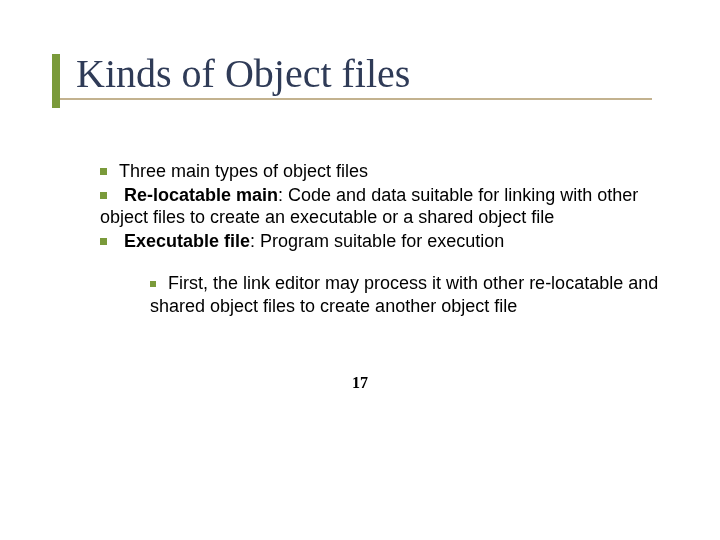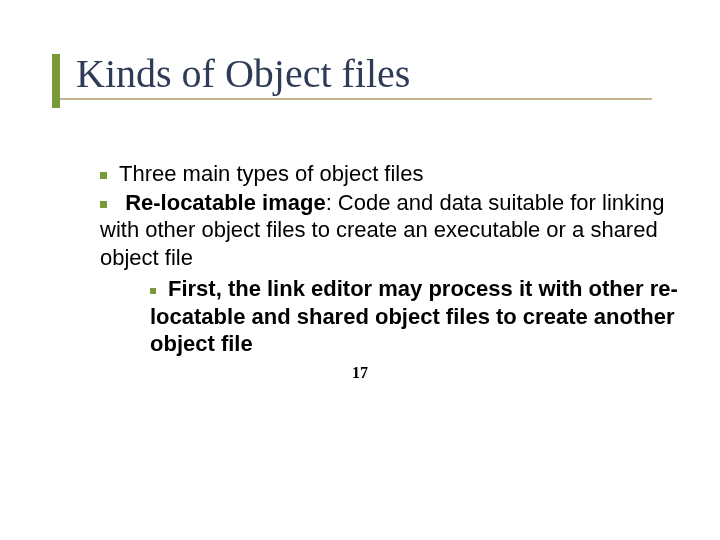--- a/index.html
+++ b/index.html
@@ -48,51 +48,50 @@
     font-size: 40px;
     color: #2f3b57;
     font-weight: normal;
     letter-spacing: 0px;
   }
   .content {
     position: absolute;
     top: 160px;
     left: 100px;
     right: 40px;
-    font-size: 22px;
+    font-size: 18px;
     color: #000;
     line-height: 1.25;
   }
   .item {
     margin-bottom: 1px;
   }
   .bullet {
     display: inline-block;
     width: 7px;
     height: 7px;
     background: #7a9a3a;
     margin-right: 12px;
     vertical-align: 2px;
   }
   .sub-list {
     margin-left: 50px;
-    margin-top: 4px;
-    font-weight: bold;
+    margin-top: 20px;
   }
   .sub-bullet {
     display: inline-block;
     width: 6px;
     height: 6px;
     background: #7a9a3a;
     margin-right: 12px;
     vertical-align: 2px;
   }
   .page-number {
     position: absolute;
-    bottom: 42px;
+    bottom: 32px;
     left: 0;
     right: 0;
     text-align: center;
     font-family: "Times New Roman", Times, serif;
     font-size: 16px;
     font-weight: bold;
     color: #000;
   }
   b { font-weight: bold; }
 </style>
@@ -107,23 +106,26 @@
     <div class="slide-title">Kinds of Object files</div>
   </div>
 
   <div class="content">
 
     <div class="item">
       <span class="bullet"></span><span>Three main types of object files</span>
     </div>
 
     <div class="item">
-      <span class="bullet"></span>&nbsp;<b>Re-locatable image</b><span>: Code and data suitable for linking with other object files to create an executable or a shared object file</span>
+      <span class="bullet"></span>&nbsp;<b>Re-locatable main</b><span>: Code and data suitable for linking with other object files to create an executable or a shared object file</span>
     </div>
 
+    <div class="item">
+      <span class="bullet"></span>&nbsp;<b>Executable file</b><span>: Program suitable for execution</span>
+    </div>
 
 
     <div class="sub-list">
       <div class="item">
         <span class="sub-bullet"></span><span>First, the link editor may process it with other re-locatable and shared object files to create another object file</span>
       </div>
     </div>
 
   </div>
 

